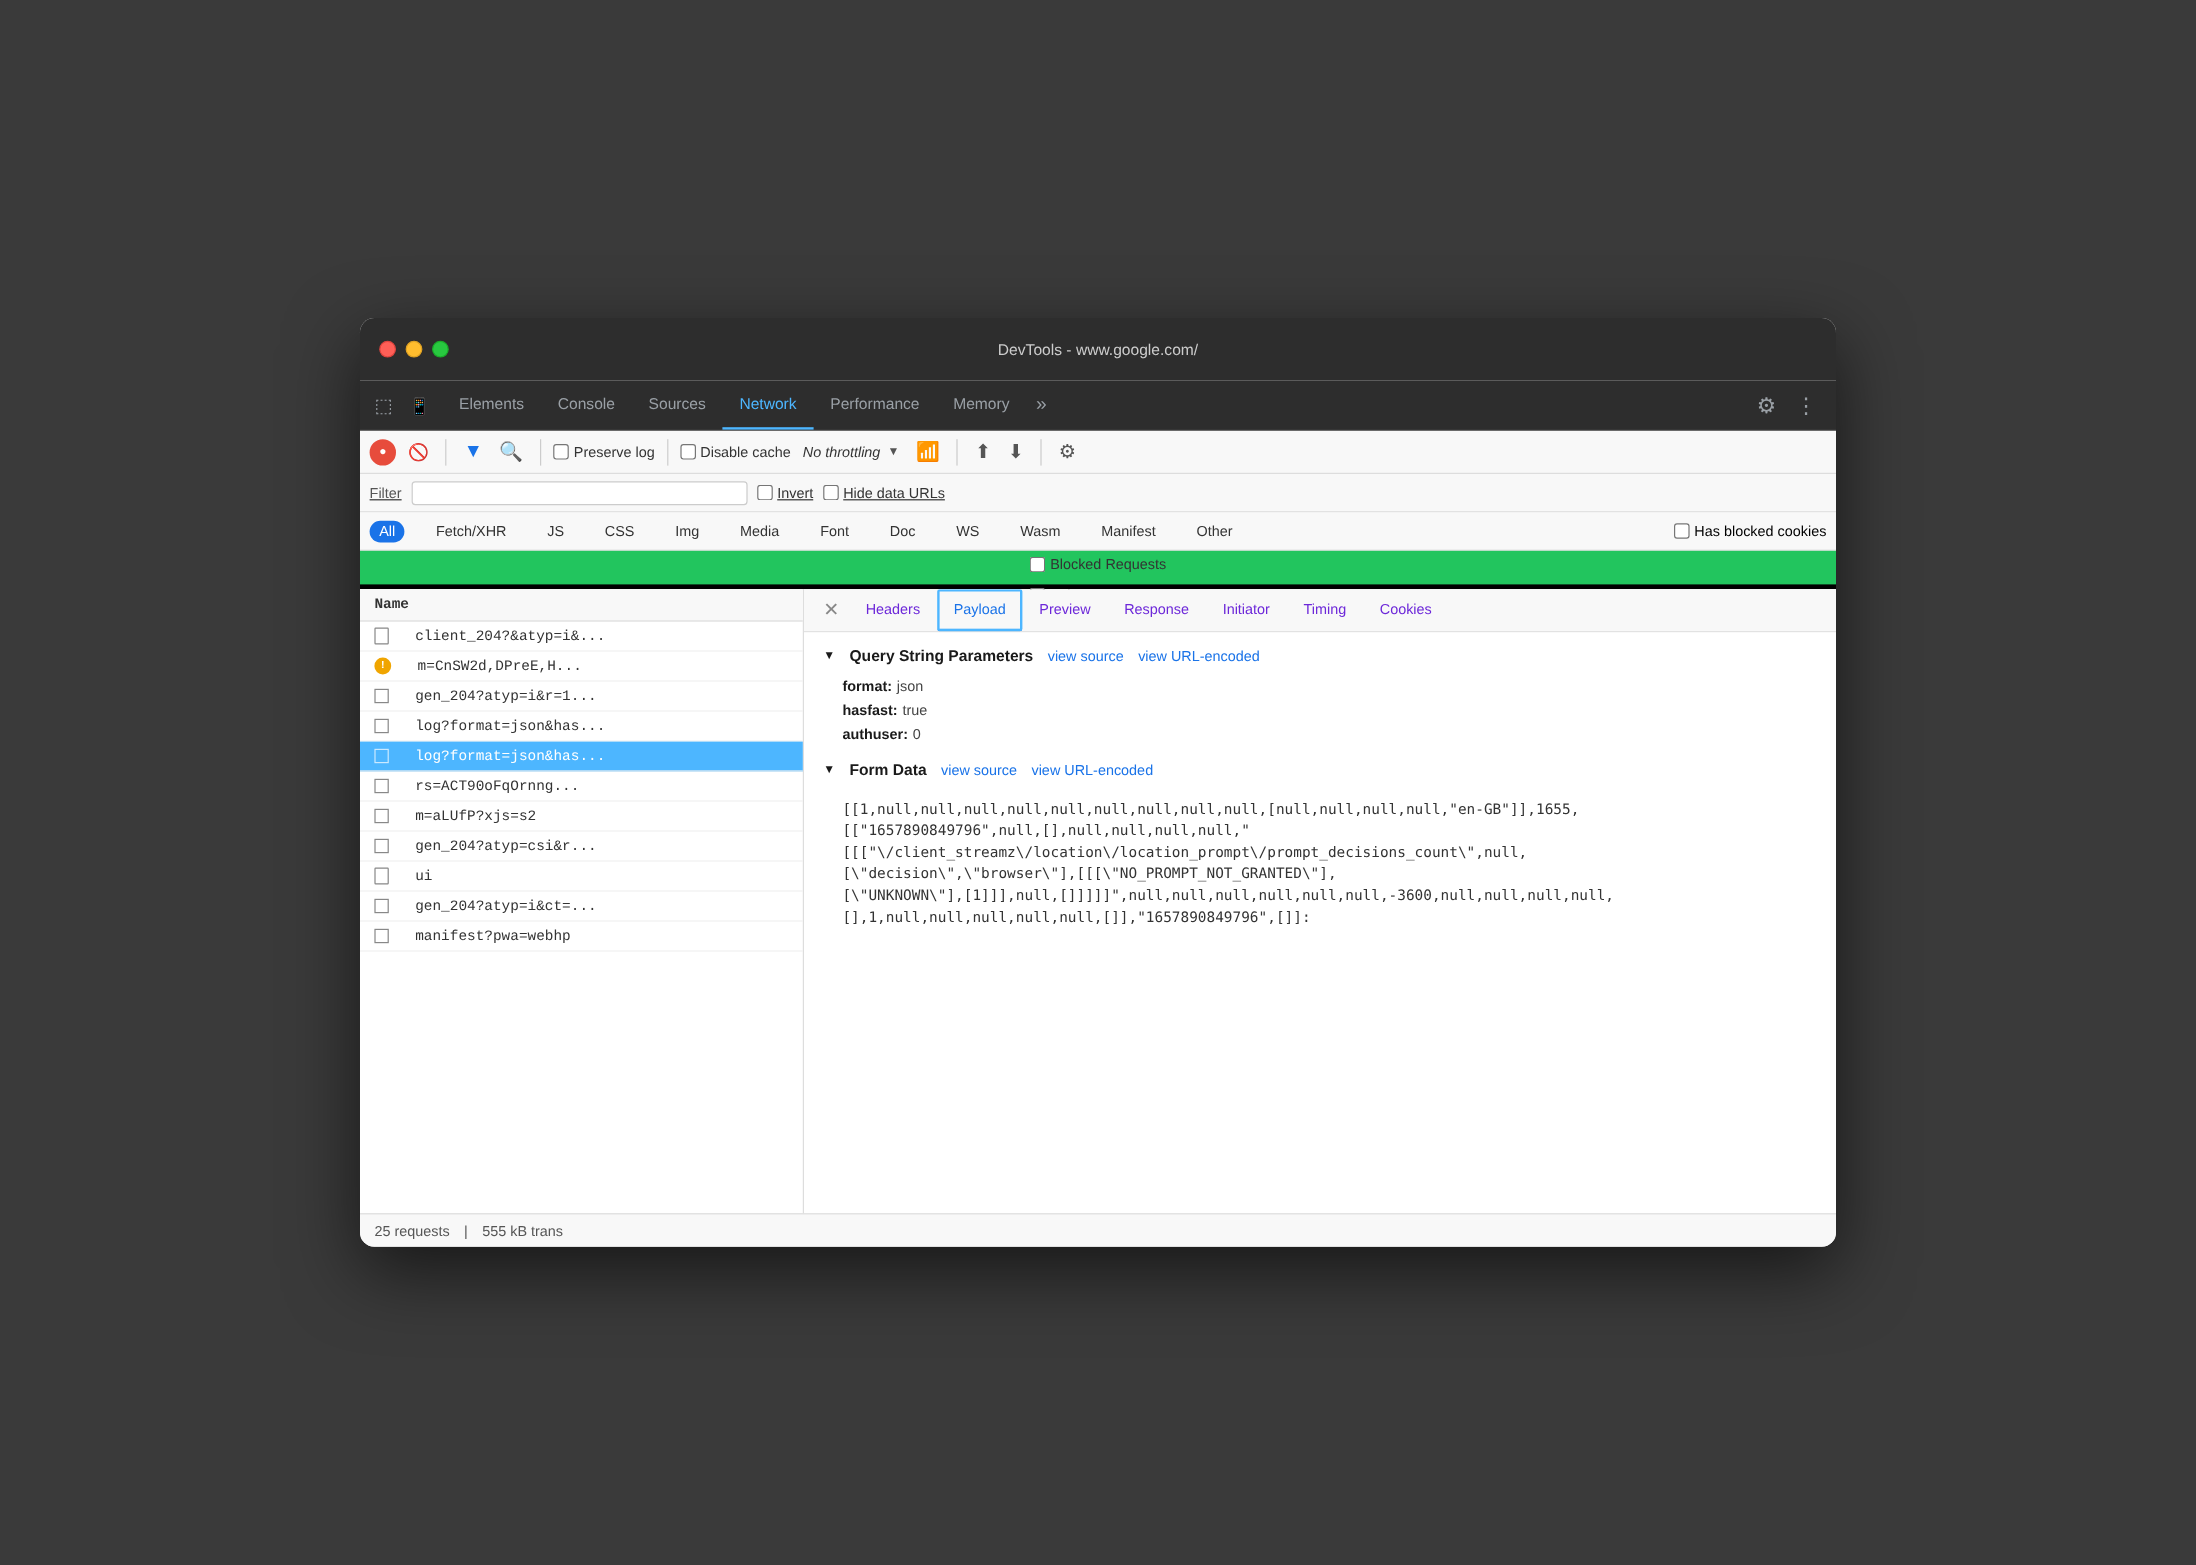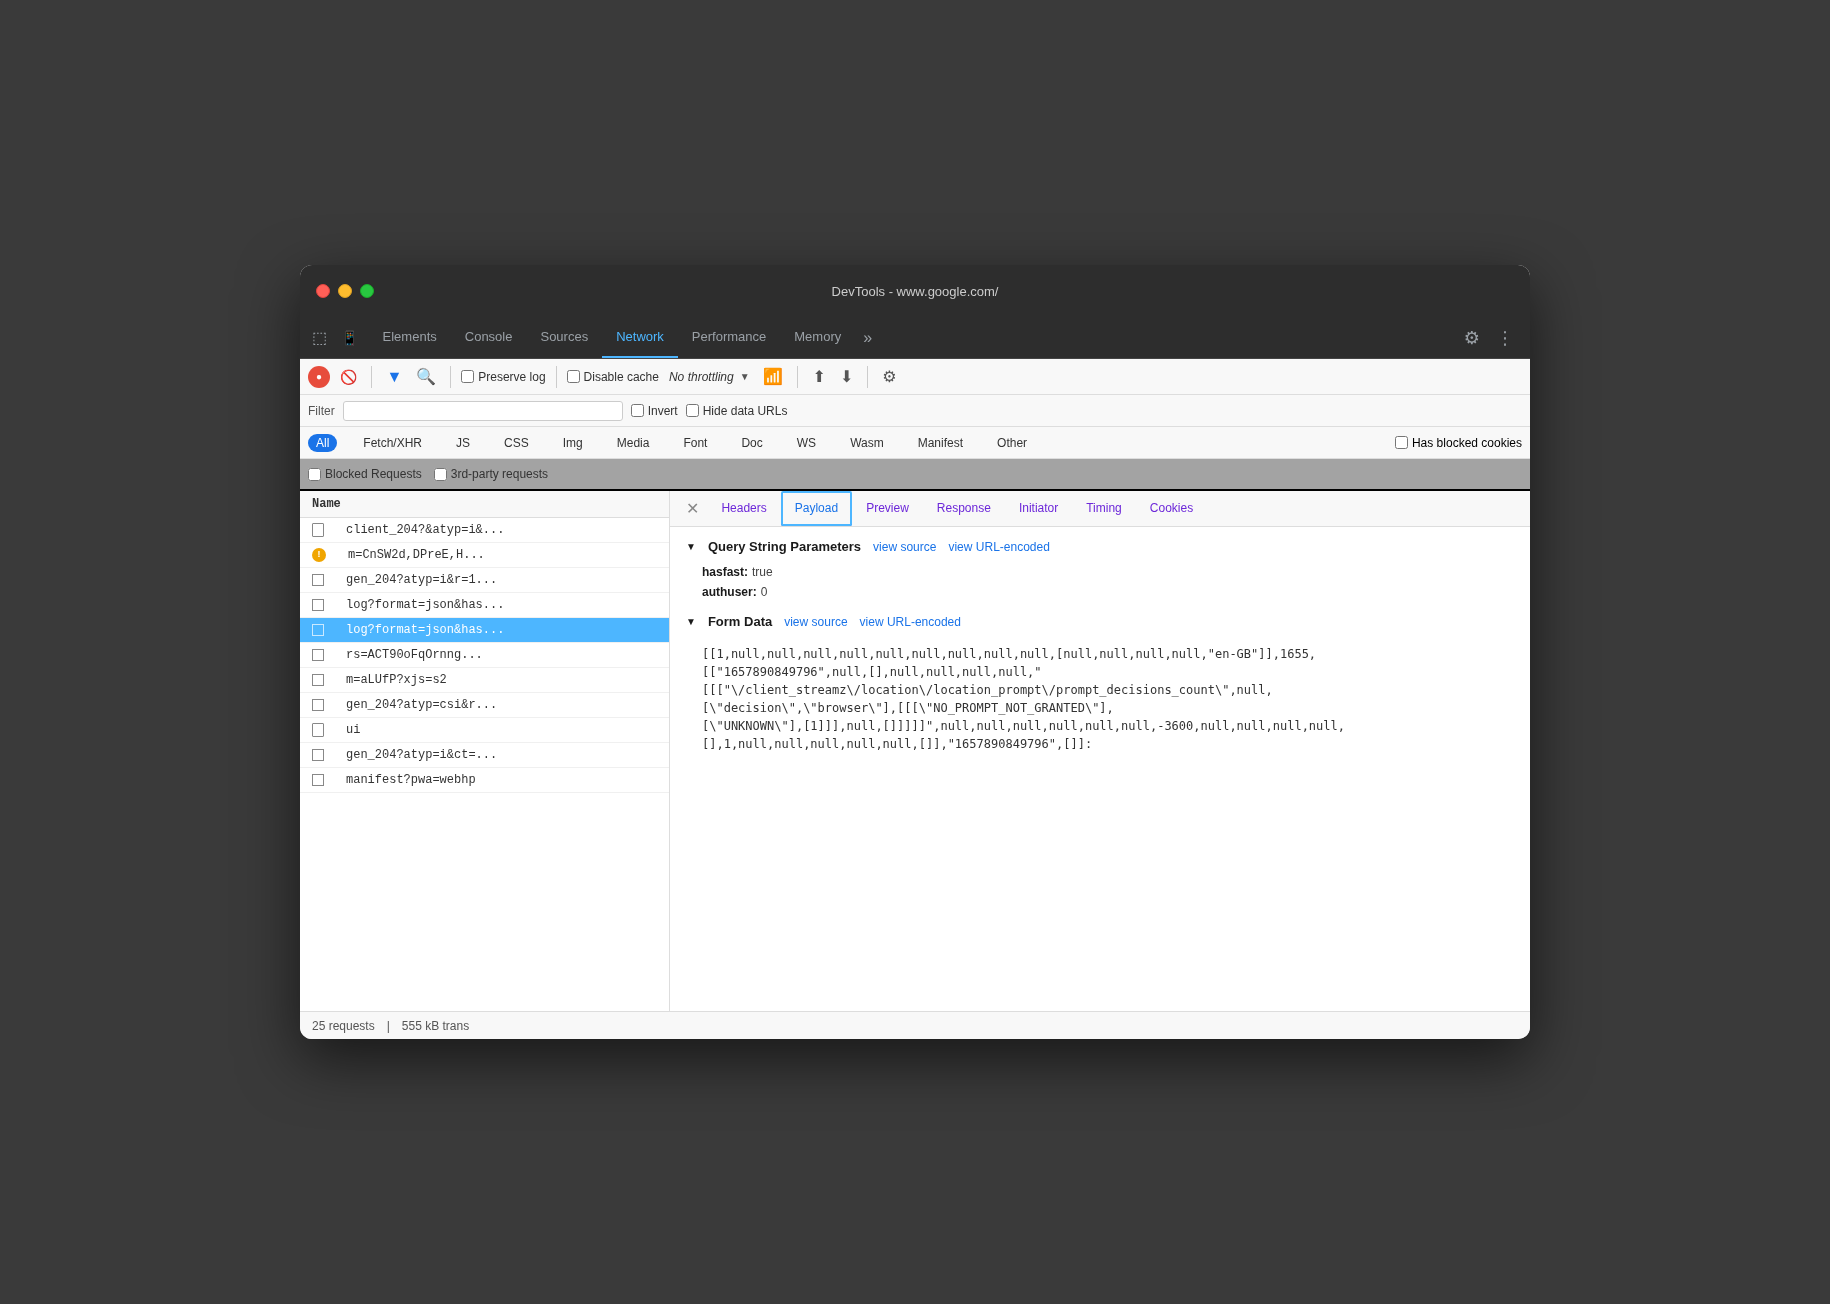--- a/index.html
+++ b/index.html
@@ -135,20 +135,21 @@
     .filter-bar {
       background: #f8f8f8;
       display: flex;
       align-items: center;
       padding: 4px 8px;
       height: 32px;
       border-bottom: 1px solid #ddd;
       gap: 8px;
       font-size: 12px;
       color: #333;
+      text-decoration: underline;
     }
     .filter-label { color: #555; font-size: 12px; }
     .filter-checkbox-group {
       display: flex;
       align-items: center;
       gap: 4px;
     }
     
     .type-filter-bar {
       background: #f8f8f8;
@@ -175,29 +176,30 @@
     }
     .has-blocked-cookies {
       margin-left: auto;
       display: flex;
       align-items: center;
       gap: 4px;
       font-size: 12px;
     }
     
     .blocked-bar {
-      background: #a3a3a3;
+      background: #22c55e;
       display: flex;
       align-items: center;
       padding: 4px 8px;
       height: 32px;
-      border-bottom: 2px solid #000000;
+      border-bottom: 4px solid #000000;
       gap: 12px;
       font-size: 12px;
       color: #333;
+      flex-direction: column;
     }
     
     .main-content {
       display: flex;
       height: 520px;
       background: white;
     }
     
     .request-list {
       width: 370px;
@@ -535,20 +537,24 @@
 
       <div class="detail-content">
 
         <div class="section-header">
           <span style="font-size:10px;">▼</span>
           <span>Query String Parameters</span>
           <span class="section-link">view source</span>
           <span class="section-link">view URL-encoded</span>
         </div>
 
+        <div class="param-row">
+          <span class="param-key">format:</span>
+          <span class="param-val">json</span>
+        </div>
         <div class="param-row">
           <span class="param-key">hasfast:</span>
           <span class="param-val">true</span>
         </div>
         <div class="param-row">
           <span class="param-key">authuser:</span>
           <span class="param-val">0</span>
         </div>
 
         <div class="form-data-section">

